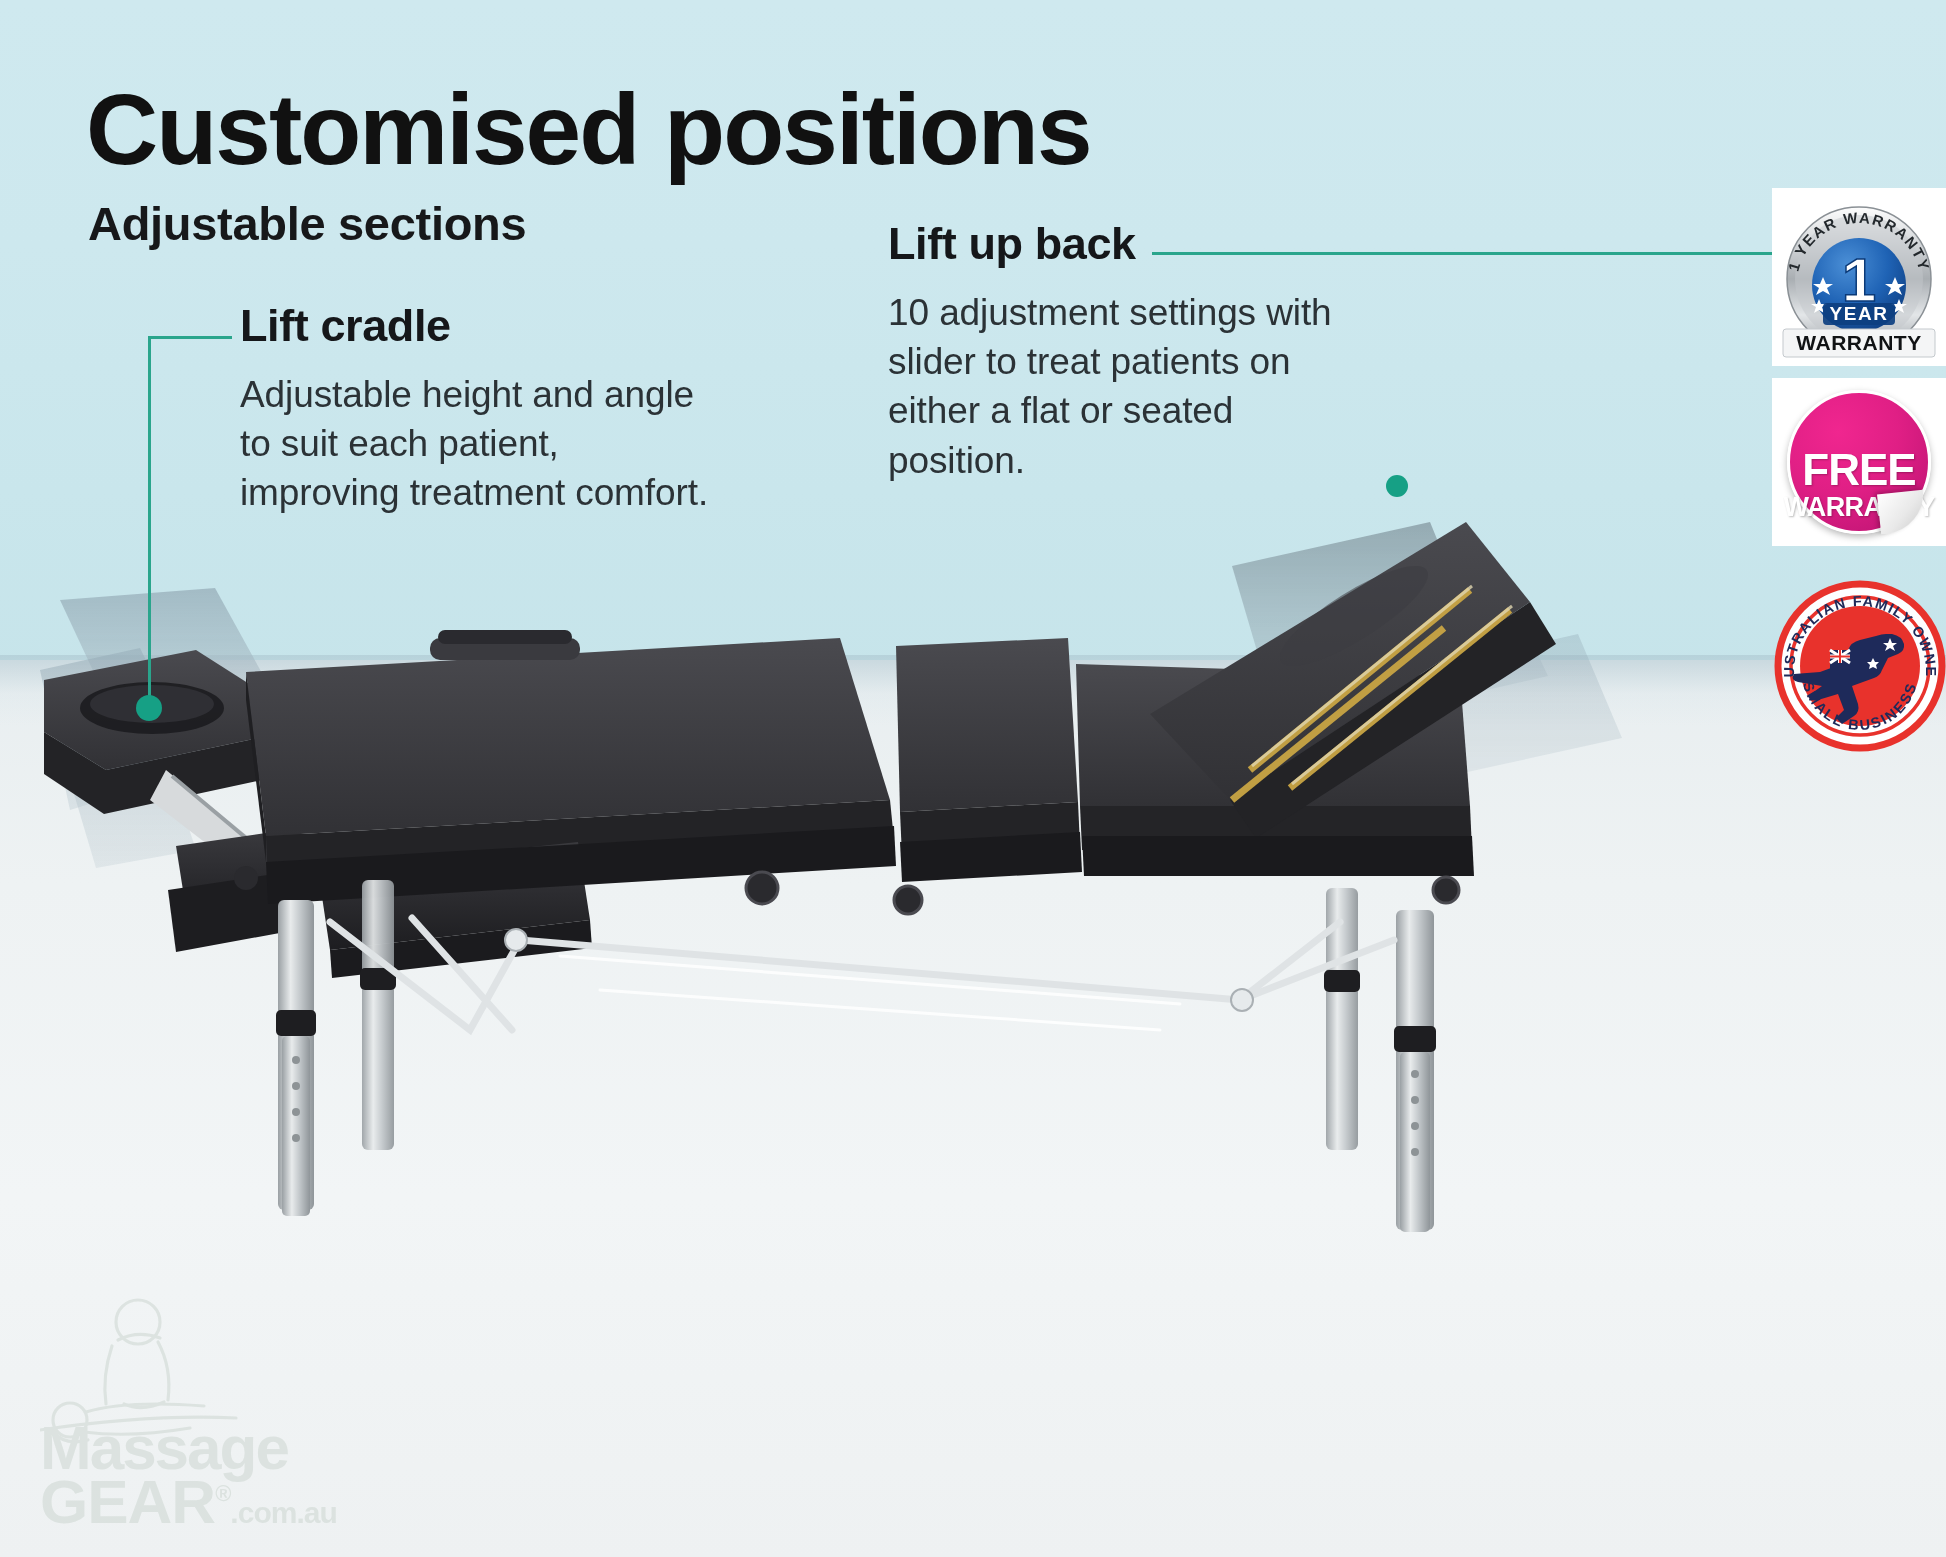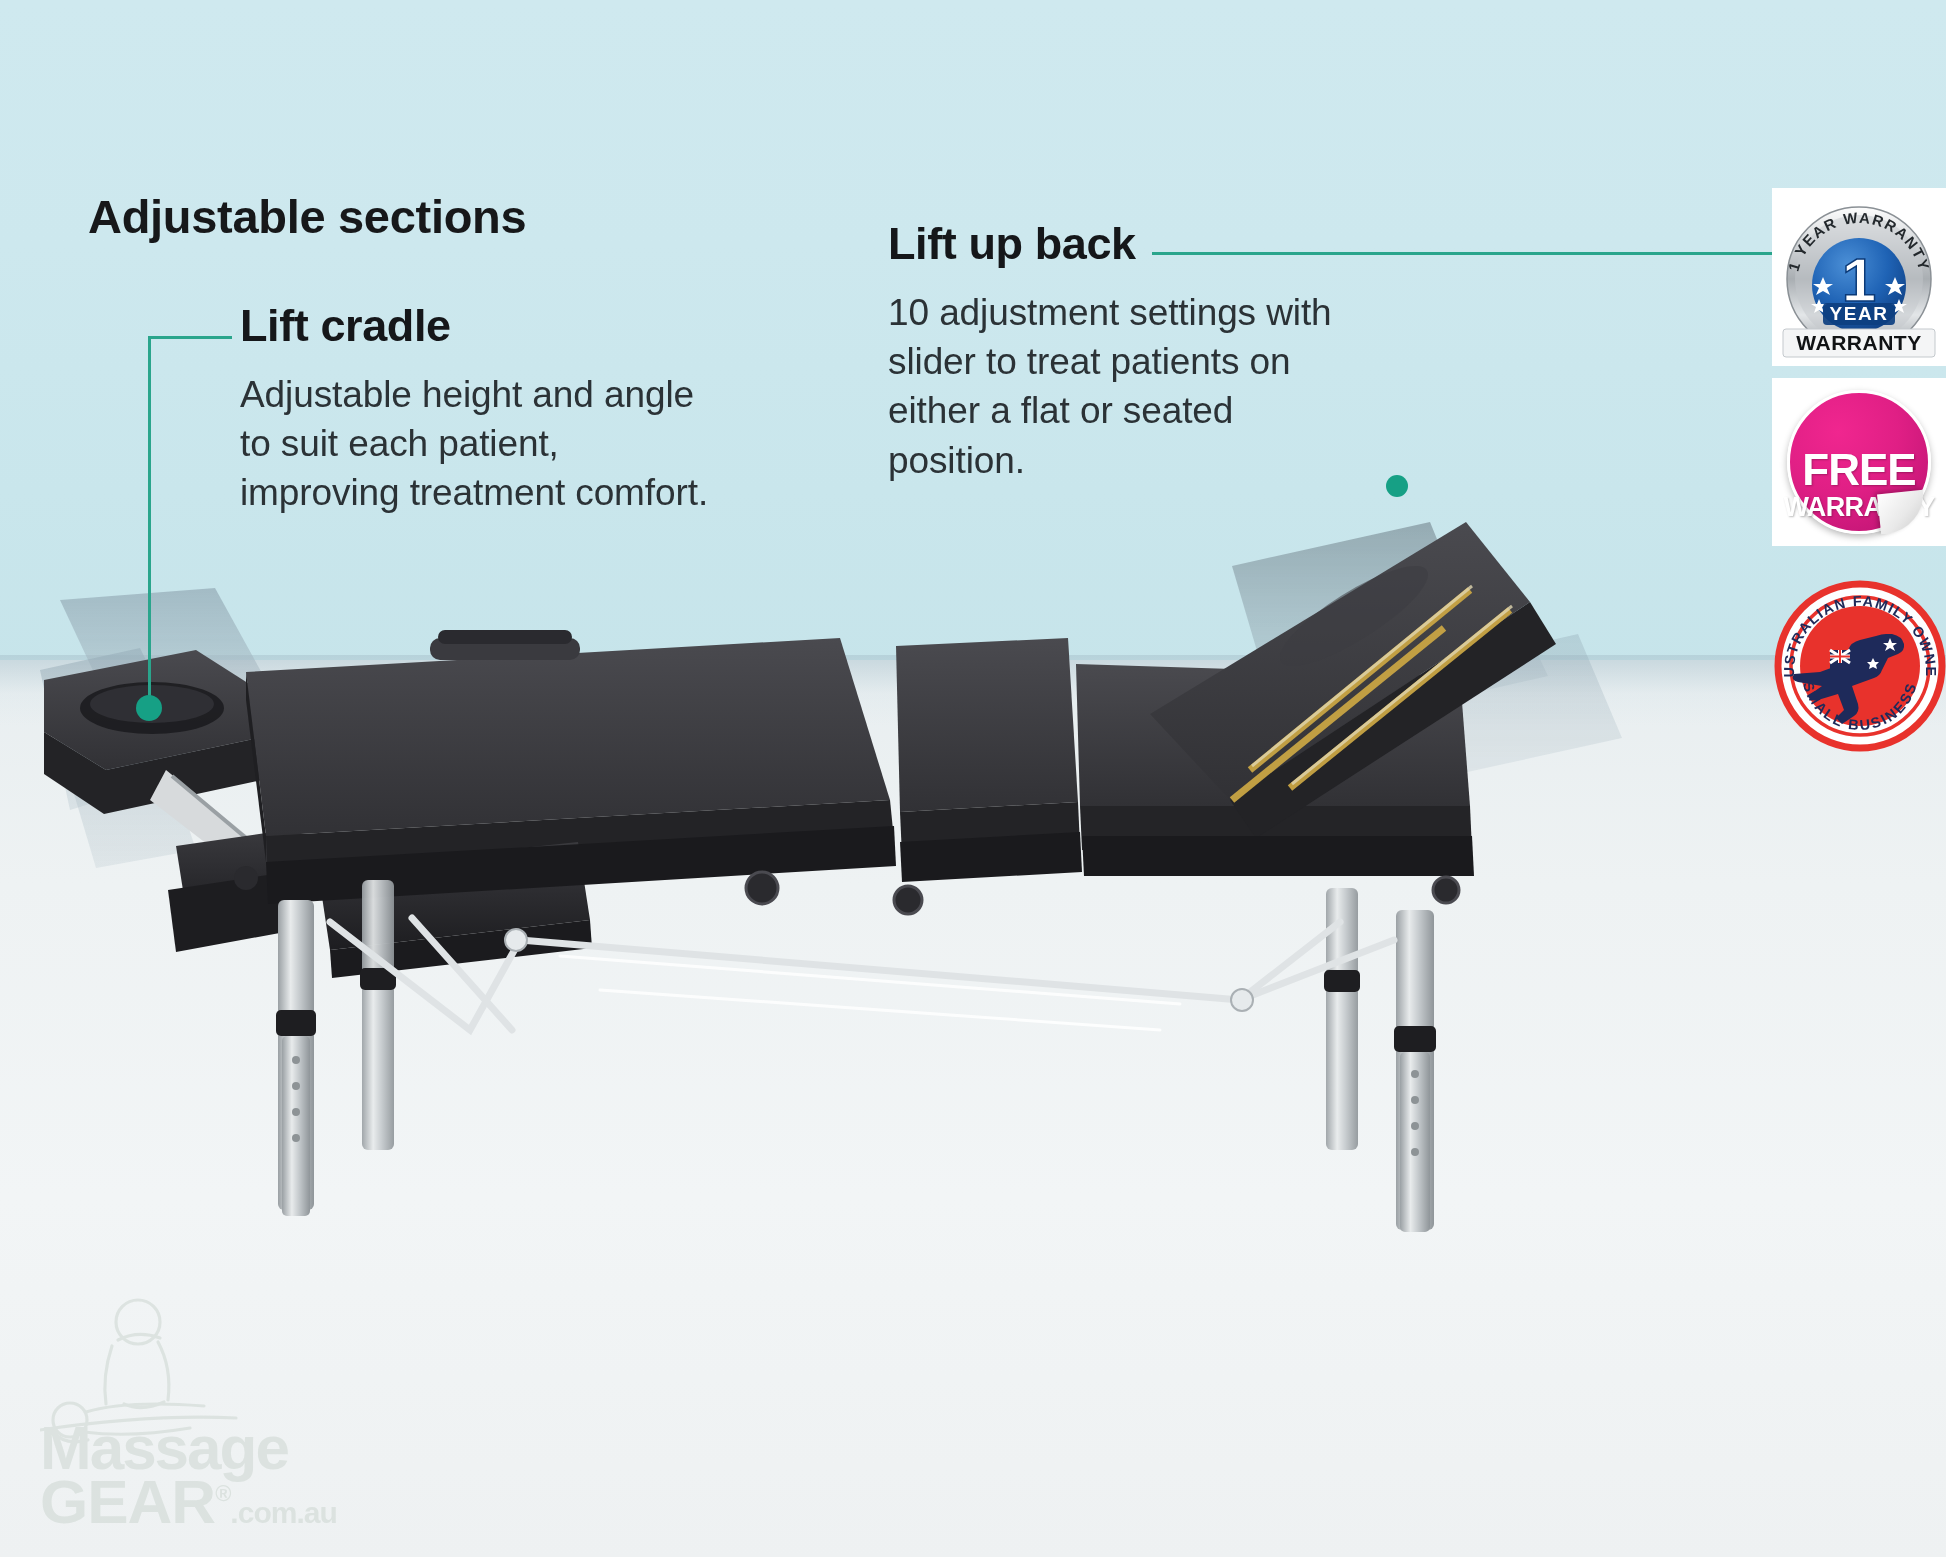--- a/index.html
+++ b/index.html
@@ -28,21 +28,21 @@
   }
 
   
   .headline{
     position:absolute;left:86px;top:78px;
     font-size:100px;font-weight:bold;color:#111;
     letter-spacing:-2px;line-height:1.02;
     white-space:nowrap;
   }
   .subhead{
-    position:absolute;left:88px;top:189px;
+    position:absolute;left:88px;top:196px;
     font-size:47px;font-weight:bold;color:#17181a;
     letter-spacing:-.3px;white-space:nowrap;
   }
 
   
   .feat-title{
     font-size:45px;font-weight:bold;color:#15171a;
     letter-spacing:-.4px;white-space:nowrap;margin:0 0 18px 0;
   }
   .feat-body{
@@ -266,20 +266,21 @@
       </g>
       <g stroke="#ffffff" stroke-width="3" fill="none" stroke-linecap="round" opacity="0.85">
         <path d="M560 486 L1180 534"></path>
         <path d="M600 520 L1160 560"></path>
       </g>
       <circle cx="516" cy="470" r="11" fill="#e6eaec" stroke="#aab0b4" stroke-width="2"></circle>
       <circle cx="1242" cy="530" r="11" fill="#e6eaec" stroke="#aab0b4" stroke-width="2"></circle>
     </svg>
   </div>
 
+  <div class="headline">Customised positions</div>
   <div class="subhead">Adjustable sections</div>
 
   <div class="conn conn-h" id="conn-head-h"></div>
   <div class="conn conn-v" id="conn-head-v"></div>
   <div class="conn-dot" id="conn-head-dot"></div>
 
   <div class="conn conn-h" id="conn-lift-h"></div>
   <div class="conn-dot" id="conn-lift-dot"></div>
 
   <div id="feat-head">

